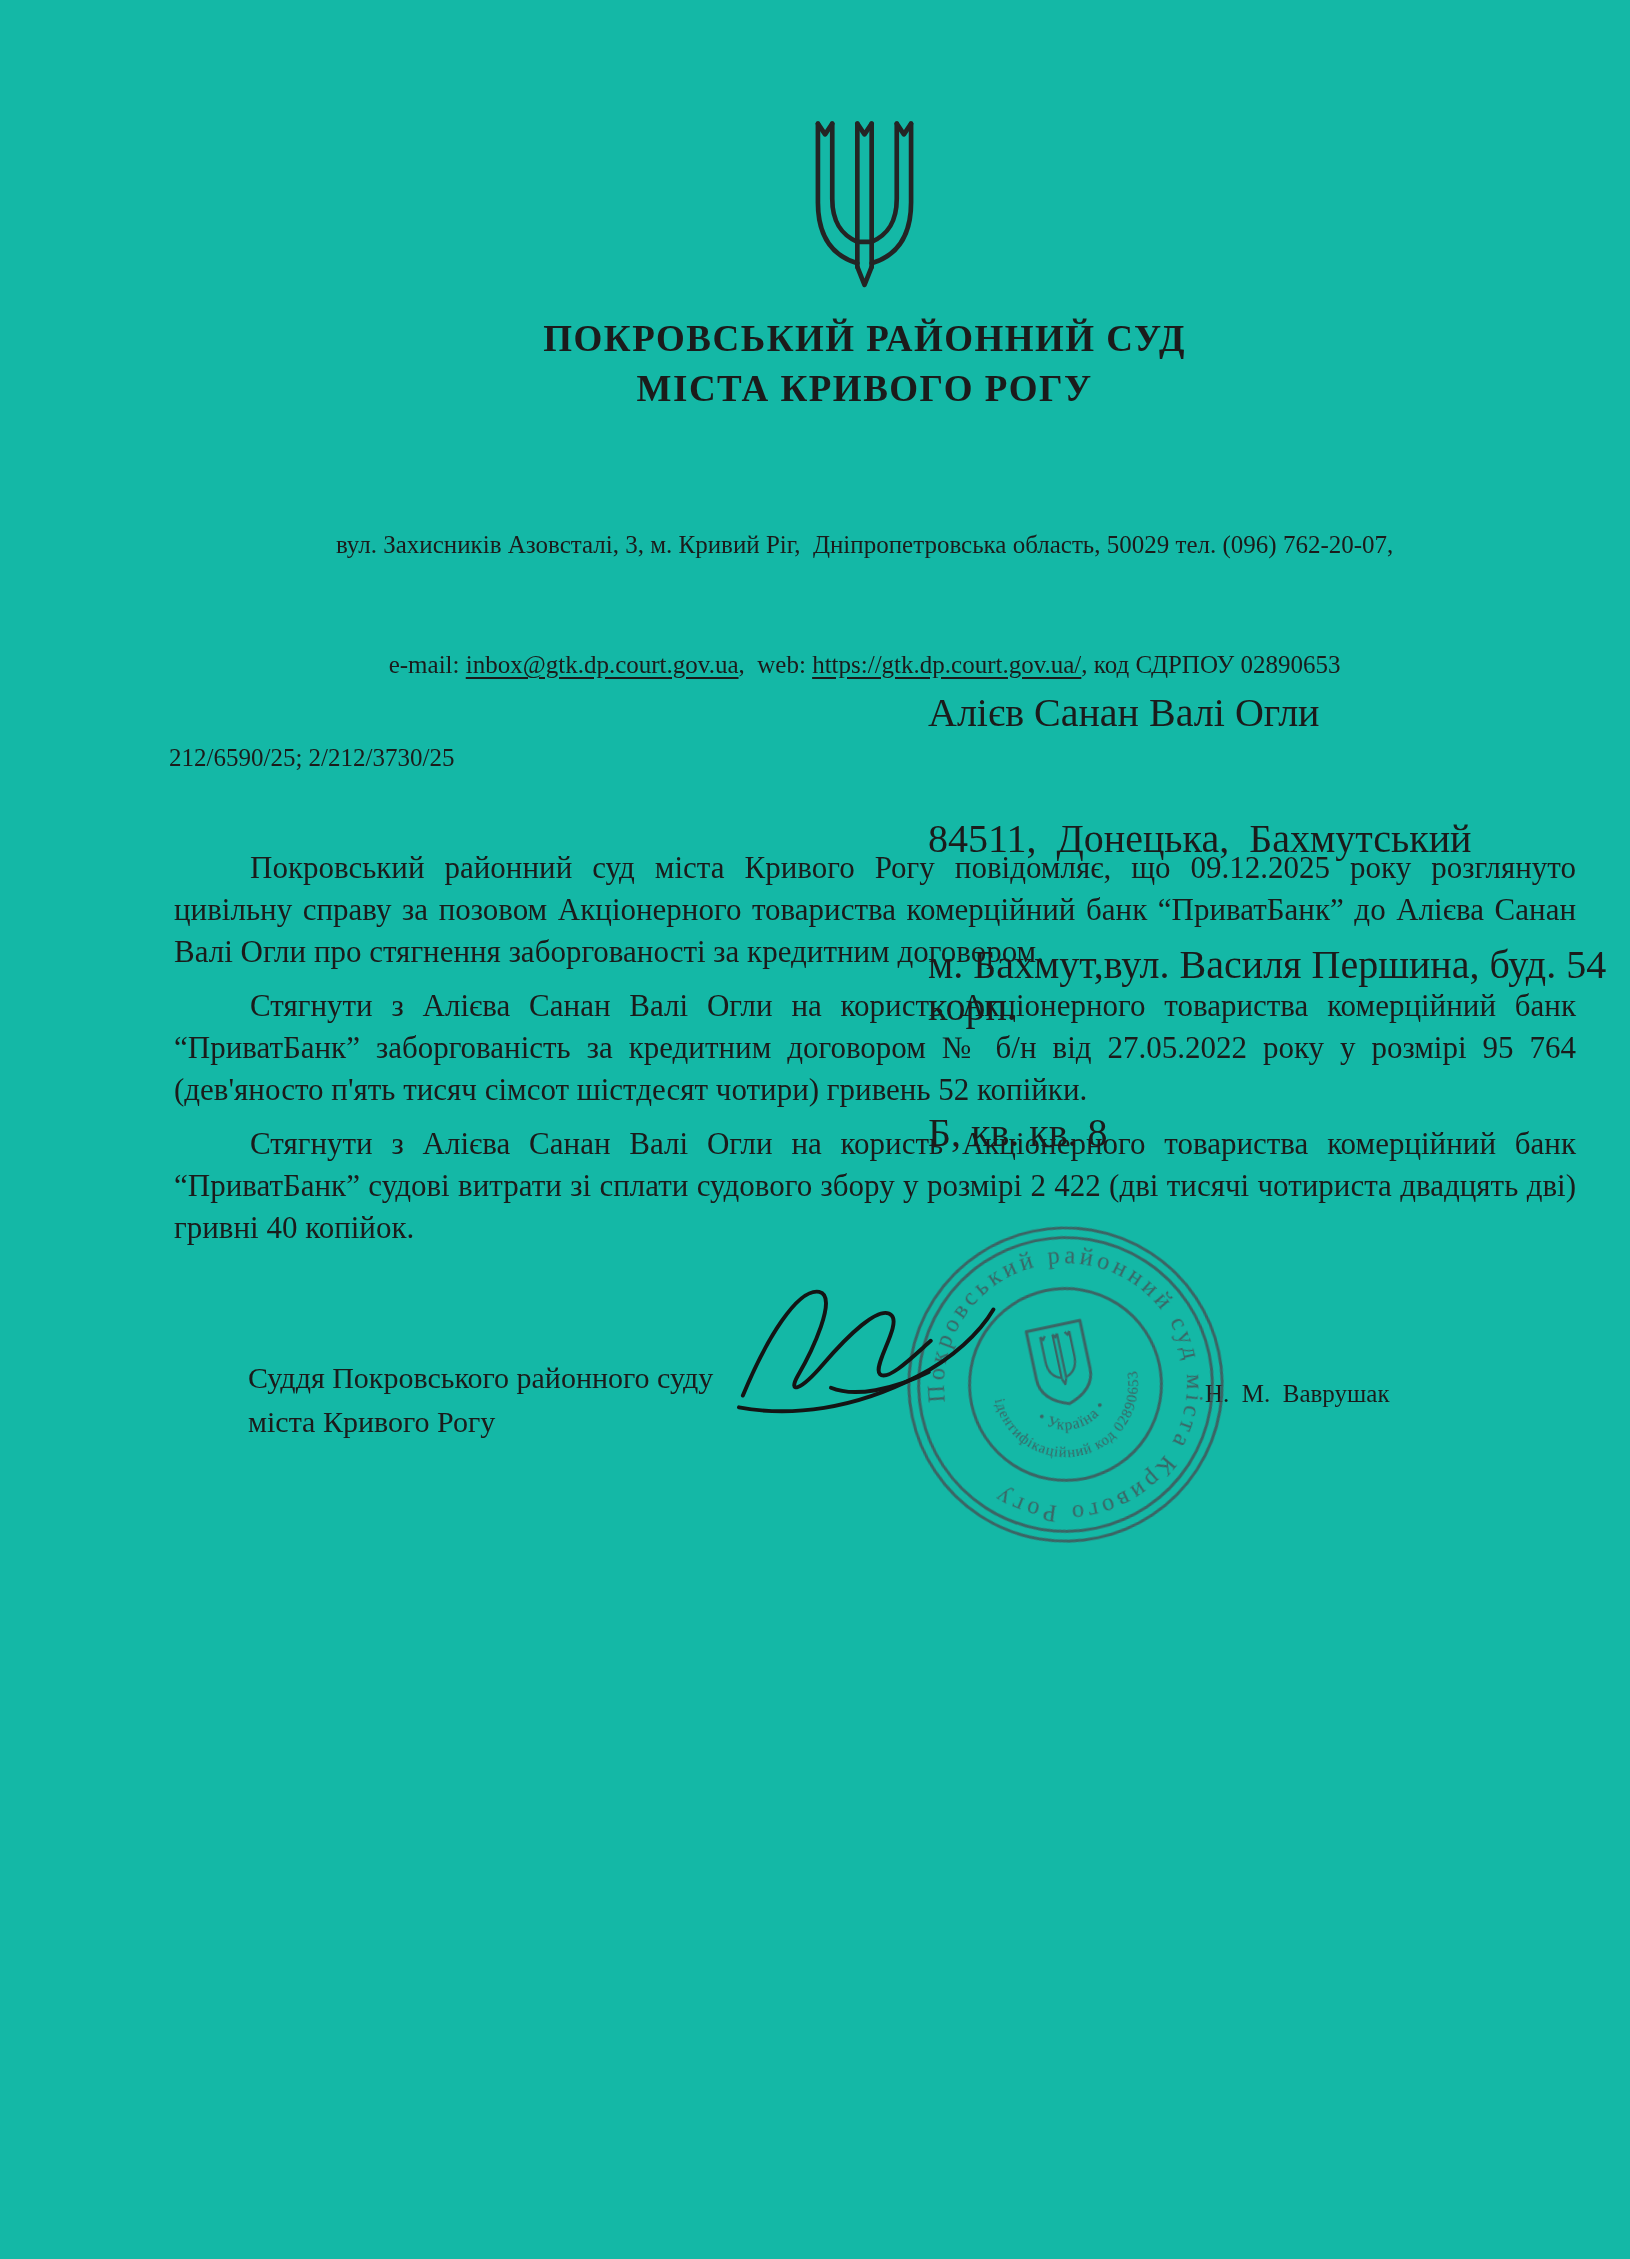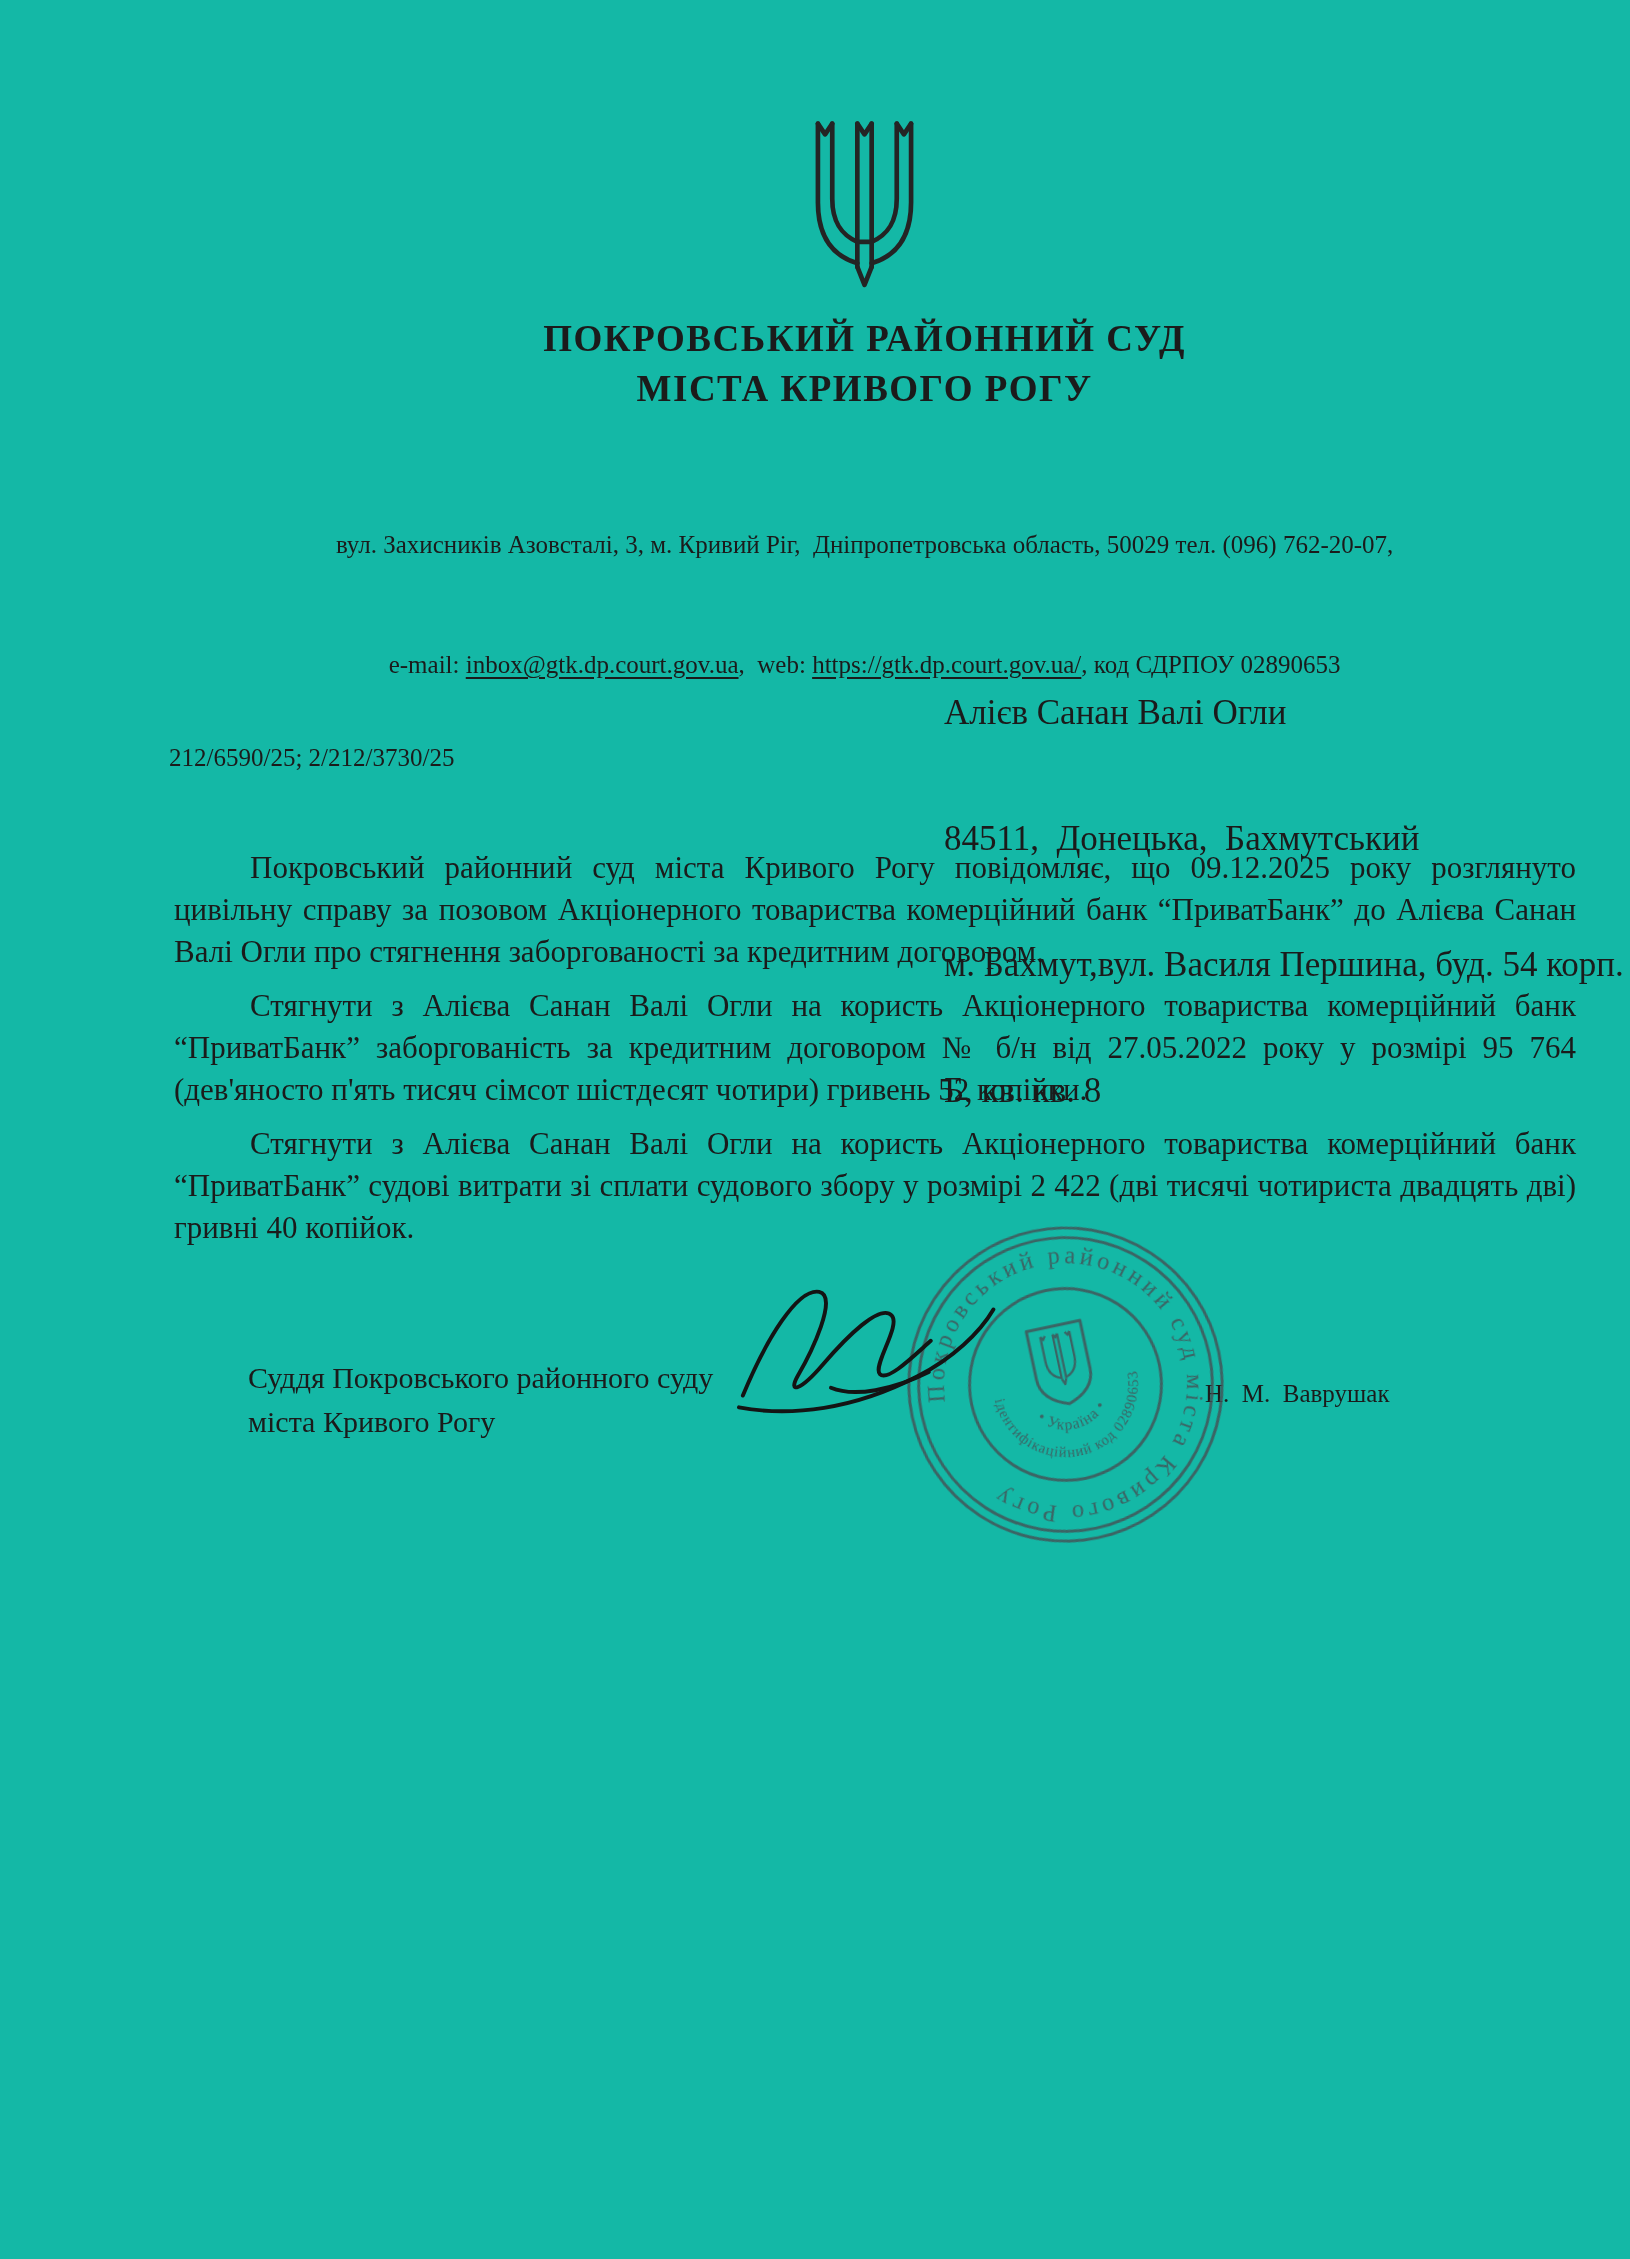--- a/index.html
+++ b/index.html
@@ -22,21 +22,21 @@
   .u { text-decoration:underline; text-underline-offset:3.9px; }
 
   
   .ref-date {
     position:absolute; left:162px; top:625px;
     font-size:29px; white-space:pre;
     text-decoration:underline; text-underline-offset:6.9px;
   }
   .recipient {
     position:absolute; left:928px; top:608px; width:686px;
-    font-size:35px; line-height:42px; white-space:pre-wrap;margin-left:16px;
+    font-size:40px; line-height:42px; white-space:pre-wrap;
   }
   .case-numbers { position:absolute; left:169px; top:744px; font-size:25px; }
 
   
   .body-text {
     position:absolute; left:162px; right:43px; top:835px;
     font-size:31px; line-height:42px; text-align:justify;
     z-index:1;
   }
   .body-text p { text-indent:76px; margin:12px; }

